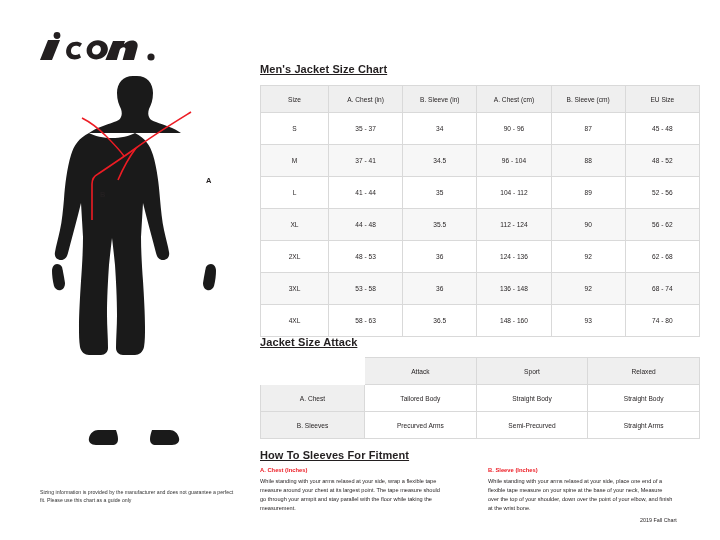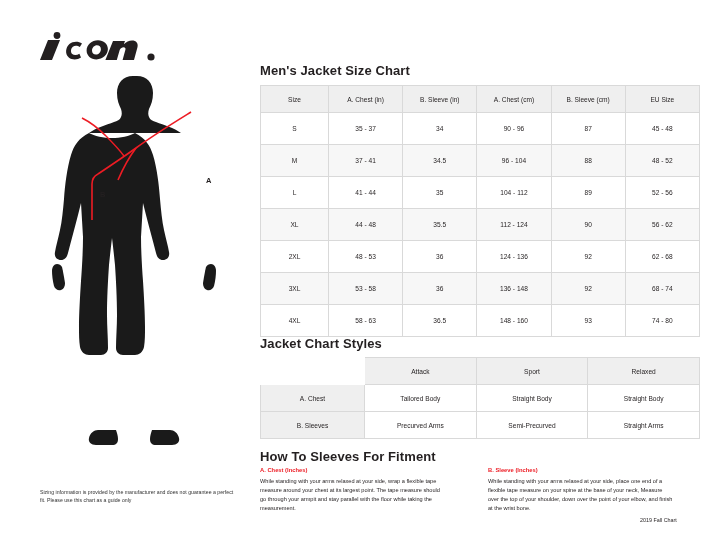--- a/index.html
+++ b/index.html
@@ -54,24 +54,25 @@
 
   
   .right-col {
     position: absolute;
     left: 260px;
     top: 0;
     width: 440px;
     height: 540px;
   }
   .section-title {
-    font-size: 13px;
+    font-size: 11px;
     font-weight: bold;
     color: #231f20;
     letter-spacing: 0.1px;
+    text-decoration: underline;
   }
   #size-chart-title { position: absolute; left: 0; top: 63px; }
   #styles-title { position: absolute; left: 0; top: 336px; }
   #measure-title { position: absolute; left: 0; top: 449px; }
 
   table {
     border-collapse: collapse;
     table-layout: fixed;
     font-size: 6.6px;
     color: #231f20;
@@ -283,21 +284,21 @@
           <td>4XL</td>
           <td>58 - 63</td>
           <td>36.5</td>
           <td>148 - 160</td>
           <td>93</td>
           <td>74 - 80</td>
         </tr>
       </tbody>
     </table>
 
-    <div class="section-title" id="styles-title">Jacket Chart Styles</div>
+    <div class="section-title" id="styles-title">Jacket Size Attack</div>
 
     <table id="styles-table">
       <colgroup>
           <col style="width:104px">
           <col>
           <col>
           <col>
         </colgroup>
       <tbody>
         <tr>

